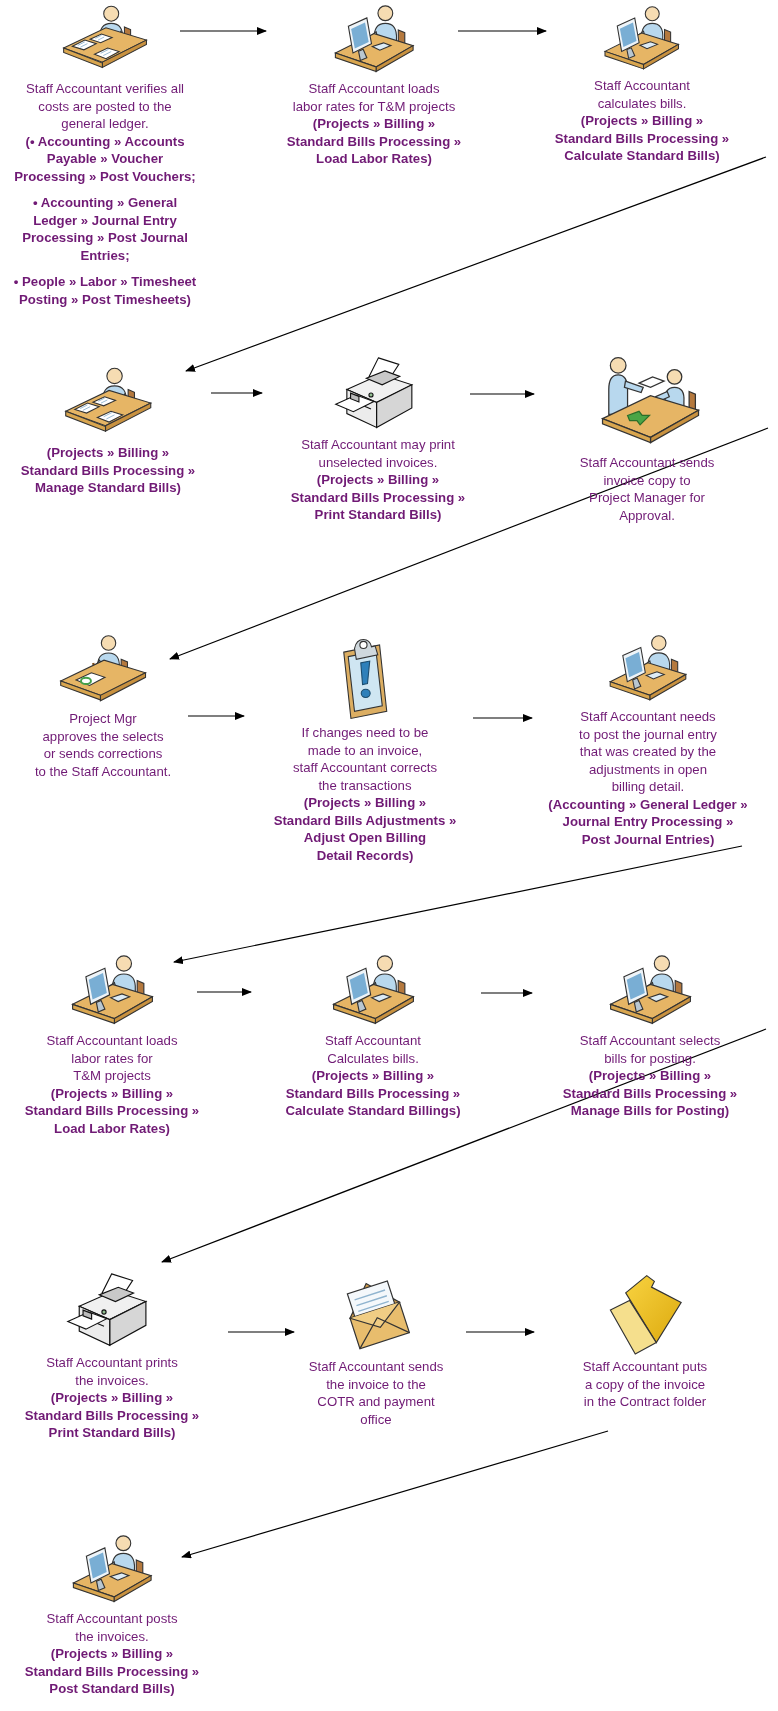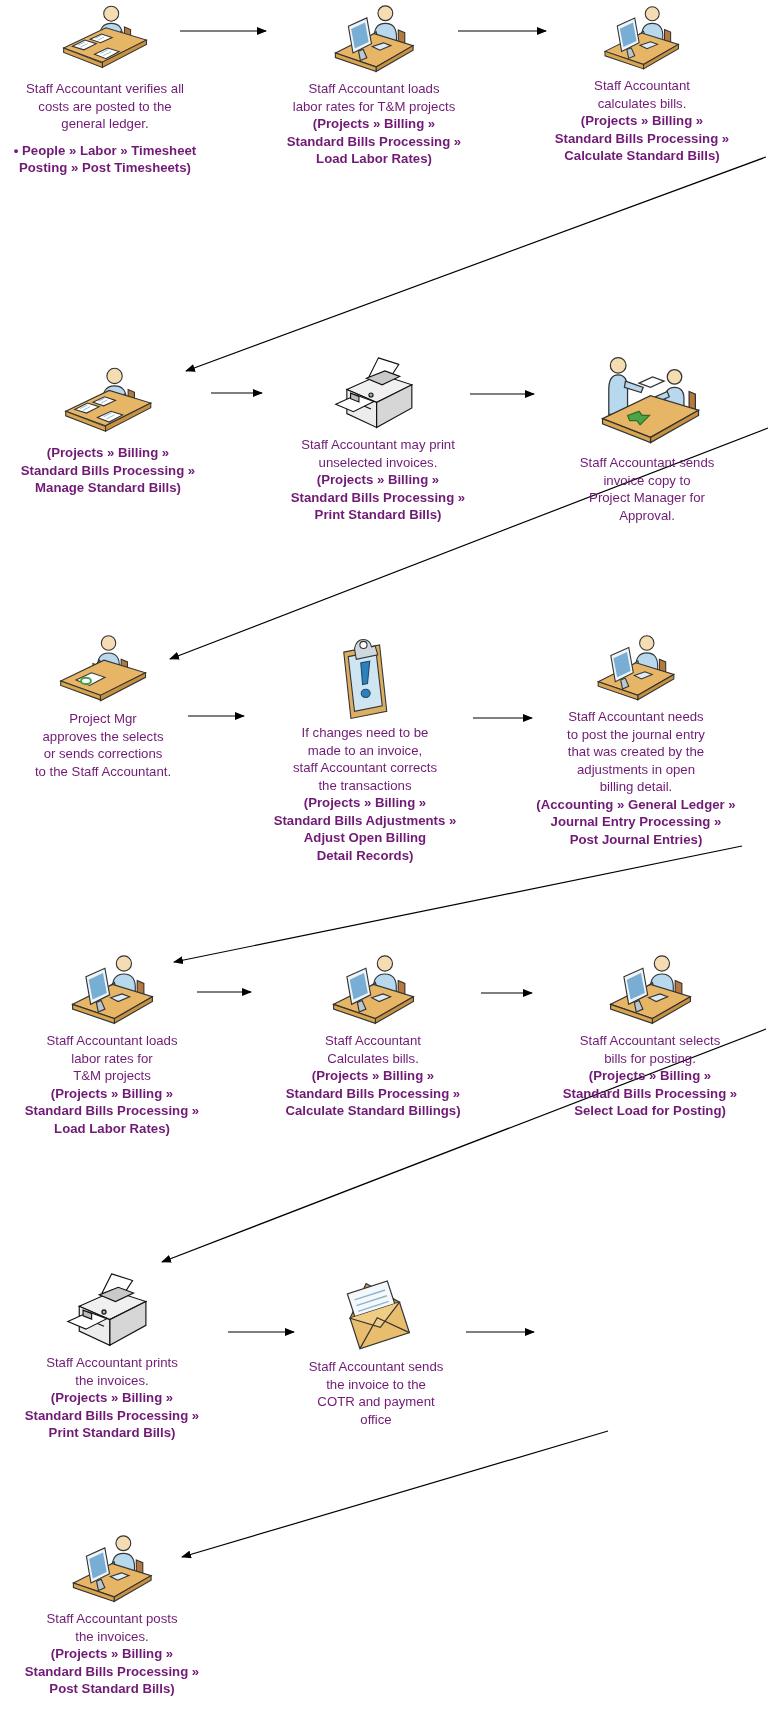--- a/index.html
+++ b/index.html
@@ -152,20 +152,31 @@
         <svg viewBox="0 0 100 84" style="height:74px">
           <use href="#sym-desk"></use>
         </svg>
       </div>
     <div class="caption">
         <div class="cap-block">
           <div>Staff Accountant verifies all</div>
           <div>costs are posted to the</div>
           <div>general ledger.</div>
         </div>
+        <div class="cap-block bold">
+          <div>(• Accounting » Accounts</div>
+          <div>Payable » Voucher</div>
+          <div>Processing » Post Vouchers;</div>
+        </div>
+        <div class="cap-block bold gap">
+          <div>• Accounting » General</div>
+          <div>Ledger » Journal Entry</div>
+          <div>Processing » Post Journal</div>
+          <div>Entries;</div>
+        </div>
         <div class="cap-block bold gap">
           <div>• People » Labor » Timesheet</div>
           <div>Posting » Post Timesheets)</div>
         </div>
       </div>
   </div>
 
   <div class="node" style="left:254px;top:4px">
     <div class="icon">
         <svg viewBox="0 0 100 80" style="height:74px">
@@ -285,21 +296,21 @@
         </div>
         <div class="cap-block bold">
           <div>(Projects » Billing »</div>
           <div>Standard Bills Adjustments »</div>
           <div>Adjust Open Billing</div>
           <div>Detail Records)</div>
         </div>
       </div>
   </div>
 
-  <div class="node" style="left:516px;top:634px">
+  <div class="node" style="left:528px;top:634px">
     <div class="icon">
         <svg viewBox="0 0 100 80" style="height:72px">
           <use href="#sym-computer"></use>
         </svg>
       </div>
     <div class="caption">
         <div class="cap-block">
           <div>Staff Accountant needs</div>
           <div>to post the journal entry</div>
           <div>that was created by the</div>
@@ -360,21 +371,21 @@
         </svg>
       </div>
     <div class="caption">
         <div class="cap-block">
           <div>Staff Accountant selects</div>
           <div>bills for posting.</div>
         </div>
         <div class="cap-block bold">
           <div>(Projects » Billing »</div>
           <div>Standard Bills Processing »</div>
-          <div>Select Load for Posting)</div>
+          <div>Manage Bills for Posting)</div>
         </div>
       </div>
   </div>
 
   <div class="node" style="left:-8px;top:1272px">
     <div class="icon">
         <svg viewBox="0 0 100 84" style="height:80px">
           <use href="#sym-printer"></use>
         </svg>
       </div>
@@ -400,20 +411,34 @@
     <div class="caption">
         <div class="cap-block">
           <div>Staff Accountant sends</div>
           <div>the invoice to the</div>
           <div>COTR and payment</div>
           <div>office</div>
         </div>
       </div>
   </div>
 
+  <div class="node" style="left:525px;top:1268px">
+    <div class="icon">
+        <svg viewBox="0 0 100 92" style="height:88px">
+          <use href="#sym-folder"></use>
+        </svg>
+      </div>
+    <div class="caption">
+        <div class="cap-block">
+          <div>Staff Accountant puts</div>
+          <div>a copy of the invoice</div>
+          <div>in the Contract folder</div>
+        </div>
+      </div>
+  </div>
 
   <div class="node" style="left:-8px;top:1534px">
     <div class="icon">
         <svg viewBox="0 0 100 80" style="height:74px">
           <use href="#sym-computer"></use>
         </svg>
       </div>
     <div class="caption">
         <div class="cap-block">
           <div>Staff Accountant posts</div>

